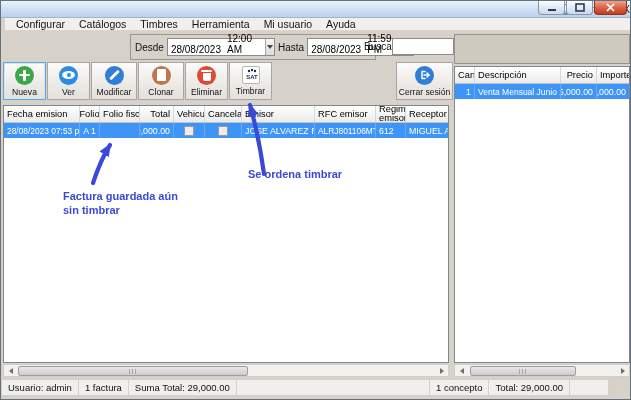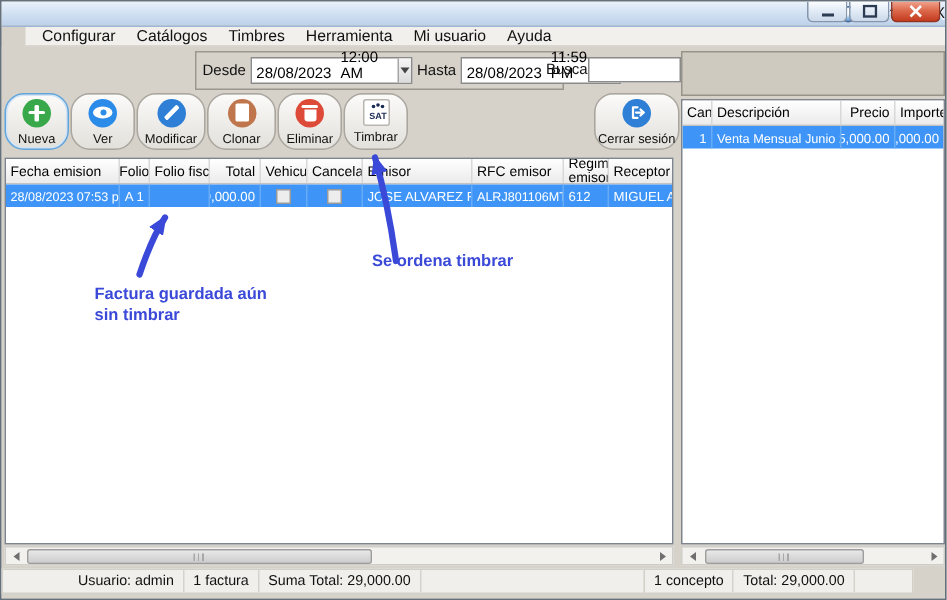--- a/index.html
+++ b/index.html
@@ -33,21 +33,21 @@
   }
   .wbtn.close {
     width:33px;
     background:linear-gradient(#f0a28e, #dd6a4d 45%, #c23a1e);
     border-color:#8e3422;
   }
   .wbtn svg { display:block; }
 
   
   .menubar {
-    position:absolute; left:16px; top:17px; right:0; height:13px;
+    position:absolute; left:4px; top:17px; right:0; height:13px;
     background:#f2f0ec; border-bottom:1px solid #d9d6d0;
     display:flex; align-items:center; padding-left:4px;
   }
   .menu-item { font-size:10.5px; color:#111; padding:0 7px; cursor:default; }
 
   
   .content { position:absolute; left:0; top:30px; right:0; bottom:0; background:#d6d2c9; }
 
   
   .filterbox {
@@ -70,21 +70,21 @@
   .buscar-lbl { position:absolute; left:363px; top:10px; font-size:10px; color:#111; }
   .buscar-input {
     position:absolute; left:391px; top:7px; width:62px; height:17px;
     border:1px solid #8b8b8b; background:#fff; font-size:10px; padding:0 3px;
     font-family:"Liberation Sans", sans-serif;
   }
 
   
   .toolbar { position:absolute; left:2px; top:31px; display:flex; gap:1px; }
   .tbtn {
-    width:43px; height:38px; border:1px solid #aaa69f; border-radius:13px;
+    width:43px; height:38px; border:1px solid #aaa69f; border-radius:0;
     background:linear-gradient(#fbfbfa, #eceae6 60%, #e3e1dc);
     display:flex; flex-direction:column; align-items:center; justify-content:center;
     gap:2px; cursor:pointer; padding:18px 0;
   }
   .tbtn.wide { width:46px; }
   .tbtn.focused { border-color:#62a4dc; box-shadow:inset 0 0 0 1px #cfe5f7; }
   .tbtn-logout { position:absolute; left:395px; top:31px; width:57px; }
   .tlbl { font-size:8.6px; color:#111; white-space:nowrap; }
   .icon-circle {
     width:19px; height:19px; border-radius:50%; position:relative;
@@ -159,21 +159,21 @@
     background:repeating-linear-gradient(90deg,#a8a8a8 0 1px,transparent 1px 3px);
   }
   .hs-left .sthumb { left:14px; width:230px; }
   .hs-right .sthumb { left:15px; width:106px; }
 
   
   .statusbar {
     position:absolute; top:348px; height:17px; background:#f1efeb; border:1px solid #d3d0ca;
     display:flex; align-items:center; font-size:9.5px; color:#111;
   }
-  .sb-left { left:0; width:448px;padding-left:44px; }
+  .sb-left { left:0; width:448px; }
   .sb-right { left:428px; width:180px; }
   .ssec { padding:0 6px; border-right:1px solid #d6d3cd; height:100%; display:flex; align-items:center; white-space:nowrap; }
 
   
   .rpanel-top {
     position:absolute; left:453px; top:3px; width:176px; height:30px;
     background:#cecabf; border:1px solid #97938b;
   }
   .table-right {
     position:absolute; left:453px; top:35px; width:176px; height:297px;

